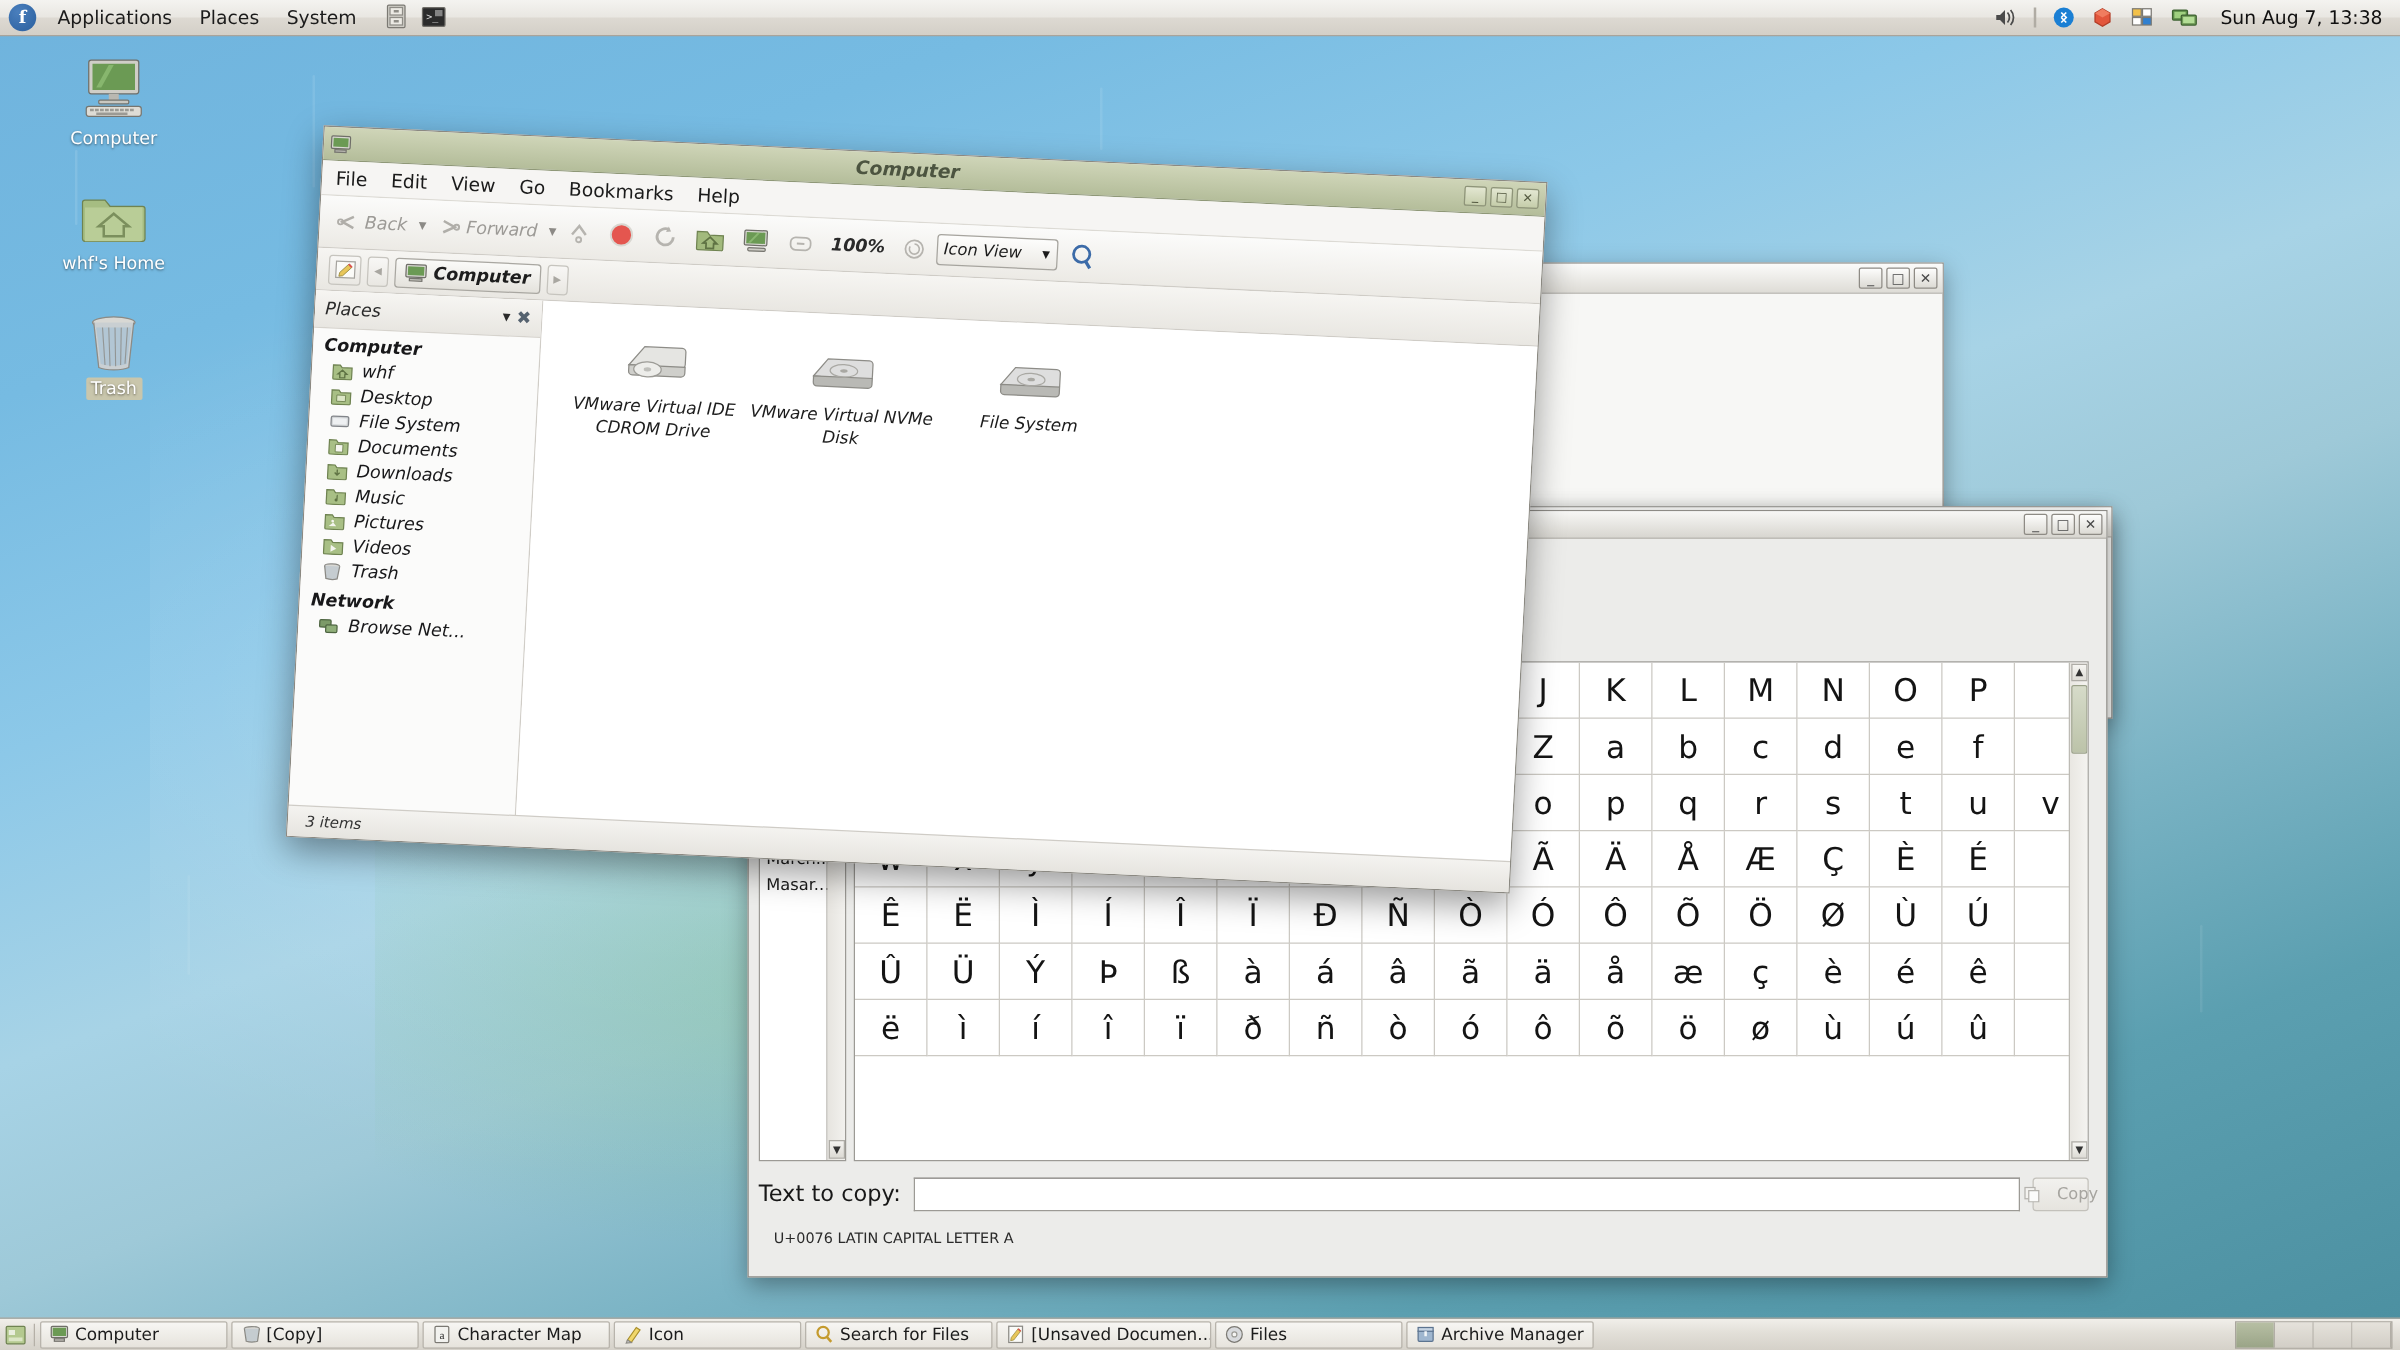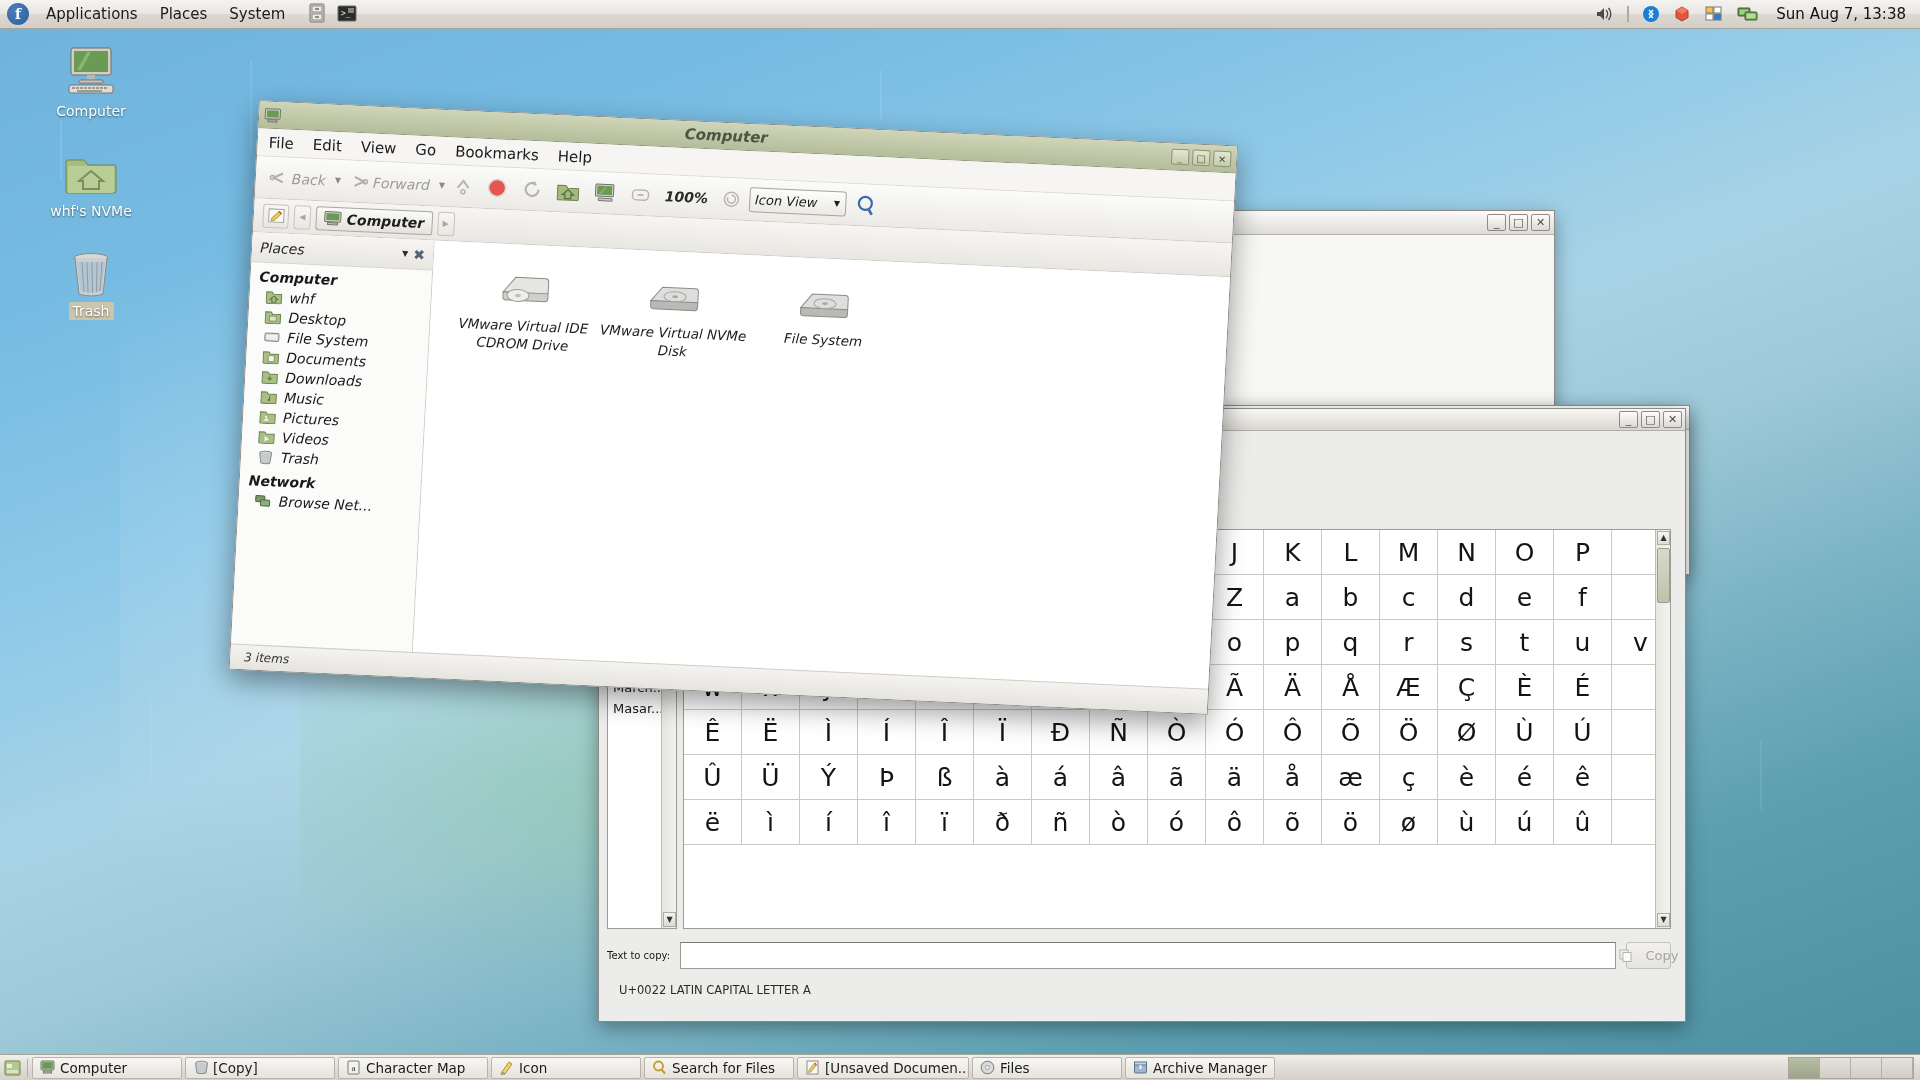--- a/index.html
+++ b/index.html
@@ -115,21 +115,21 @@
   #grid-scrollbar .arrow {
     position:absolute; left:1px; width:13px; height:14px;
     background:linear-gradient(180deg,#f6f5f2,#dedcd6); border:1px solid #aeaca6;
     font-size:8px; text-align:center; line-height:12px; color:#333;
   }
   #grid-scrollbar .thumb {
     position:absolute; left:1px; top:18px; width:13px; height:55px;
     background:linear-gradient(180deg,#d6dbc9,#bcc3a9); border:1px solid #9aa189; border-radius:2px;
   }
   #copy-row { position:absolute; left:8px; right:14px; bottom:52px; display:flex; align-items:center; gap:10px; }
-  #copy-label { font-size:10px; color:#181818; }
+  #copy-label { font-size:18px; color:#181818; }
   #copy-input {
     flex:1; height:27px; background:#fff; border:1px solid #9c9a95;
     border-top-color:#7d7b77;
   }
   #copy-button {
     width:45px; height:27px; border:1px solid #c3c1bb; border-radius:3px;
     background:linear-gradient(180deg,#f2f1ee,#e6e4df);
     display:flex; align-items:center; justify-content:center; gap:14px;
     font-size:13px; color:#a6a49f;
   }
@@ -329,21 +329,21 @@
 </div>
 
 <div class="desk-icon" style="left:37px; top:146px">
   <div class="ico">
     <svg width="52" height="46" viewBox="0 0 52 46">
       <path d="M3 8 h16 l4 5 h26 a2 2 0 0 1 2 2 v24 a2 2 0 0 1 -2 2 H3 a2 2 0 0 1 -2 -2 V10 a2 2 0 0 1 2 -2 z" fill="#a6bd82" stroke="#6f8351"></path>
       <path d="M3 14 h46 v25 a2 2 0 0 1 -2 2 H3 z" fill="#b9cd97"></path>
       <path d="M26 19 L38 29 h-4 v8 H18 v-8 h-4 z" fill="none" stroke="#7b8f5d" stroke-width="2"></path>
     </svg>
   </div>
-  <span class="lbl">whf's NVMe</span>
+  <span class="lbl">whf's Home</span>
 </div>
 
 <div class="desk-icon selected" style="left:37px; top:246px">
   <div class="ico">
     <svg width="46" height="48" viewBox="0 0 46 48">
       <ellipse cx="23" cy="8" rx="17" ry="4.5" fill="#d8d8d4" stroke="#8b8a85"></ellipse>
       <path d="M7 8 L11 44 a14 4 0 0 0 24 0 L39 8" fill="#c9cfd2" stroke="#8b8a85"></path>
       <path d="M9 12 L12.5 41 a12 3 0 0 0 21 0 L37 12" fill="#9fc0d6" opacity=".55"></path>
       <g stroke="#8b8a85" stroke-width=".9" opacity=".8">
         <path d="M14 12 L16 42"></path>
@@ -542,21 +542,21 @@
       <span>
         <svg width="13" height="13" viewBox="0 0 13 13">
           <rect x="1" y="1" width="8" height="9" fill="#f4f3f0" stroke="#b5b3ae"></rect>
           <rect x="4" y="3.5" width="8" height="9" fill="#fbfbfa" stroke="#b5b3ae"></rect>
         </svg>
       </span>
       <span>Copy</span>
     </div>
   </div>
 
-  <div id="charmap-status">U+0022 LATIN CAPITAL LETTER A</div>
+  <div id="charmap-status">U+0076 LATIN CAPITAL LETTER A</div>
 </div>
 
 <div id="fm-wrap">
   <div id="fm-win">
 
     <div id="fm-titlebar">
       <span>
         <svg width="17" height="15" viewBox="0 0 17 15">
           <rect x="1" y="1" width="15" height="10" rx="1" fill="#d8d8d2" stroke="#6f6e68"></rect>
           <rect x="2.5" y="2.5" width="12" height="7" fill="#6b9a54"></rect>

